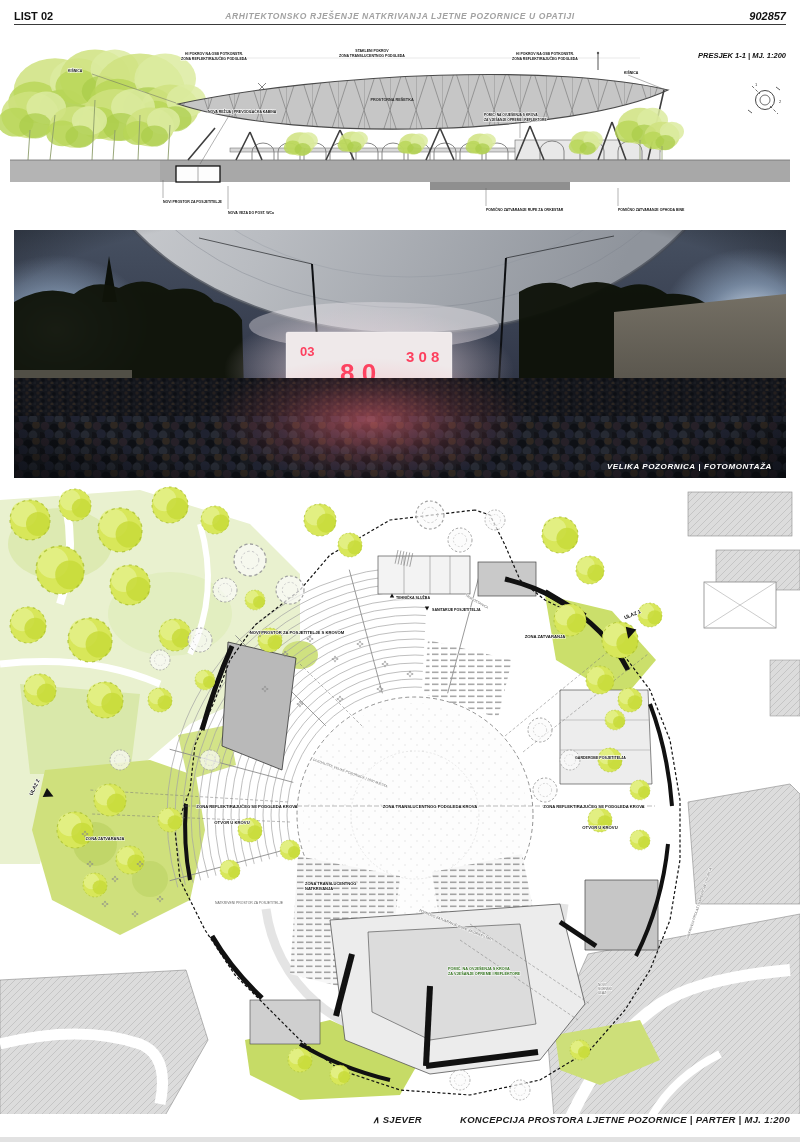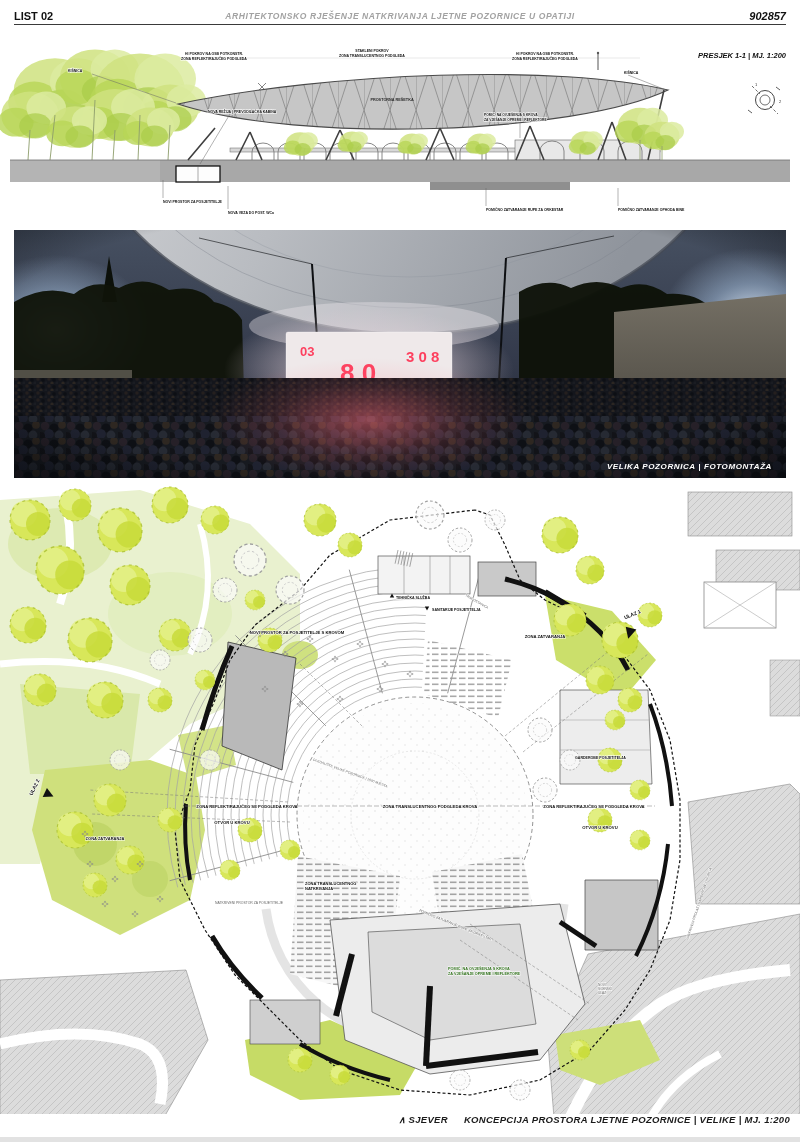--- a/index.html
+++ b/index.html
@@ -9,21 +9,21 @@
   .hdr .sheet{position:absolute;left:0;bottom:2px;font-size:11px;font-weight:bold;color:#111;}
   .hdr .title{position:absolute;left:0;right:0;bottom:3px;text-align:center;font-size:8.5px;font-weight:bold;
               font-style:italic;color:#a2a2a2;letter-spacing:.6px;}
   .hdr .code{position:absolute;right:0;bottom:2px;font-size:11px;font-weight:bold;font-style:italic;color:#111;}
   .panel{position:absolute;}
   #sectionP{left:0;top:30px;width:724px;height:200px;}
   #photoP{left:14px;top:230px;width:680px;height:248px;}
   #planP{left:0;top:484px;width:800px;height:630px;}
   .plan-caption{position:absolute;top:1114px;right:10px;font-size:9.5px;font-weight:bold;font-style:italic;
                 color:#1a1a1a;letter-spacing:.3px;white-space:nowrap;}
-  .plan-caption .north{margin-right:16px;}
+  .plan-caption .north{margin-right:38px;}
   svg{display:block}
   svg text{font-family:"Liberation Sans",sans-serif;}
   .lbl{fill:#111;font-weight:bold;stroke:#fff;stroke-width:1px;paint-order:stroke;}
   .lblg{fill:#666;stroke:#fff;stroke-width:.8px;paint-order:stroke;}
   .pageEdge{position:absolute;left:0;right:0;bottom:0;height:5px;background:#e2e2e2;}
 </style>
 </head>
 <body>
 
 <div class="page">
@@ -584,17 +584,17 @@
       <text class="lblg" font-size="3.2" x="598" y="502">NOVI</text>
       <text class="lblg" font-size="3.2" x="598" y="506">SCENSKI</text>
       <text class="lblg" font-size="3.2" x="598" y="510">ULAZ</text>
       <text class="lbl" font-size="3.6" x="575" y="275">GARDEROBE POSJETITELJA</text>
       <text class="lblg" font-size="3.4" text-anchor="middle" transform="translate(700,420) rotate(-72)">NATKRIVENI PROLAZ | GARDEROBE OSOBLJA</text>
     </g>
   </svg>
   </div>
 
   <div class="plan-caption">
-    <span class="north">∧ SJEVER</span><span>KONCEPCIJA PROSTORA LJETNE POZORNICE | VELIKE | MJ. 1:200</span>
+    <span class="north">∧ SJEVER</span><span>KONCEPCIJA PROSTORA LJETNE POZORNICE | PARTER | MJ. 1:200</span>
   </div>
 
   <div class="pageEdge"></div>
 </div>
 
 </body></html>

